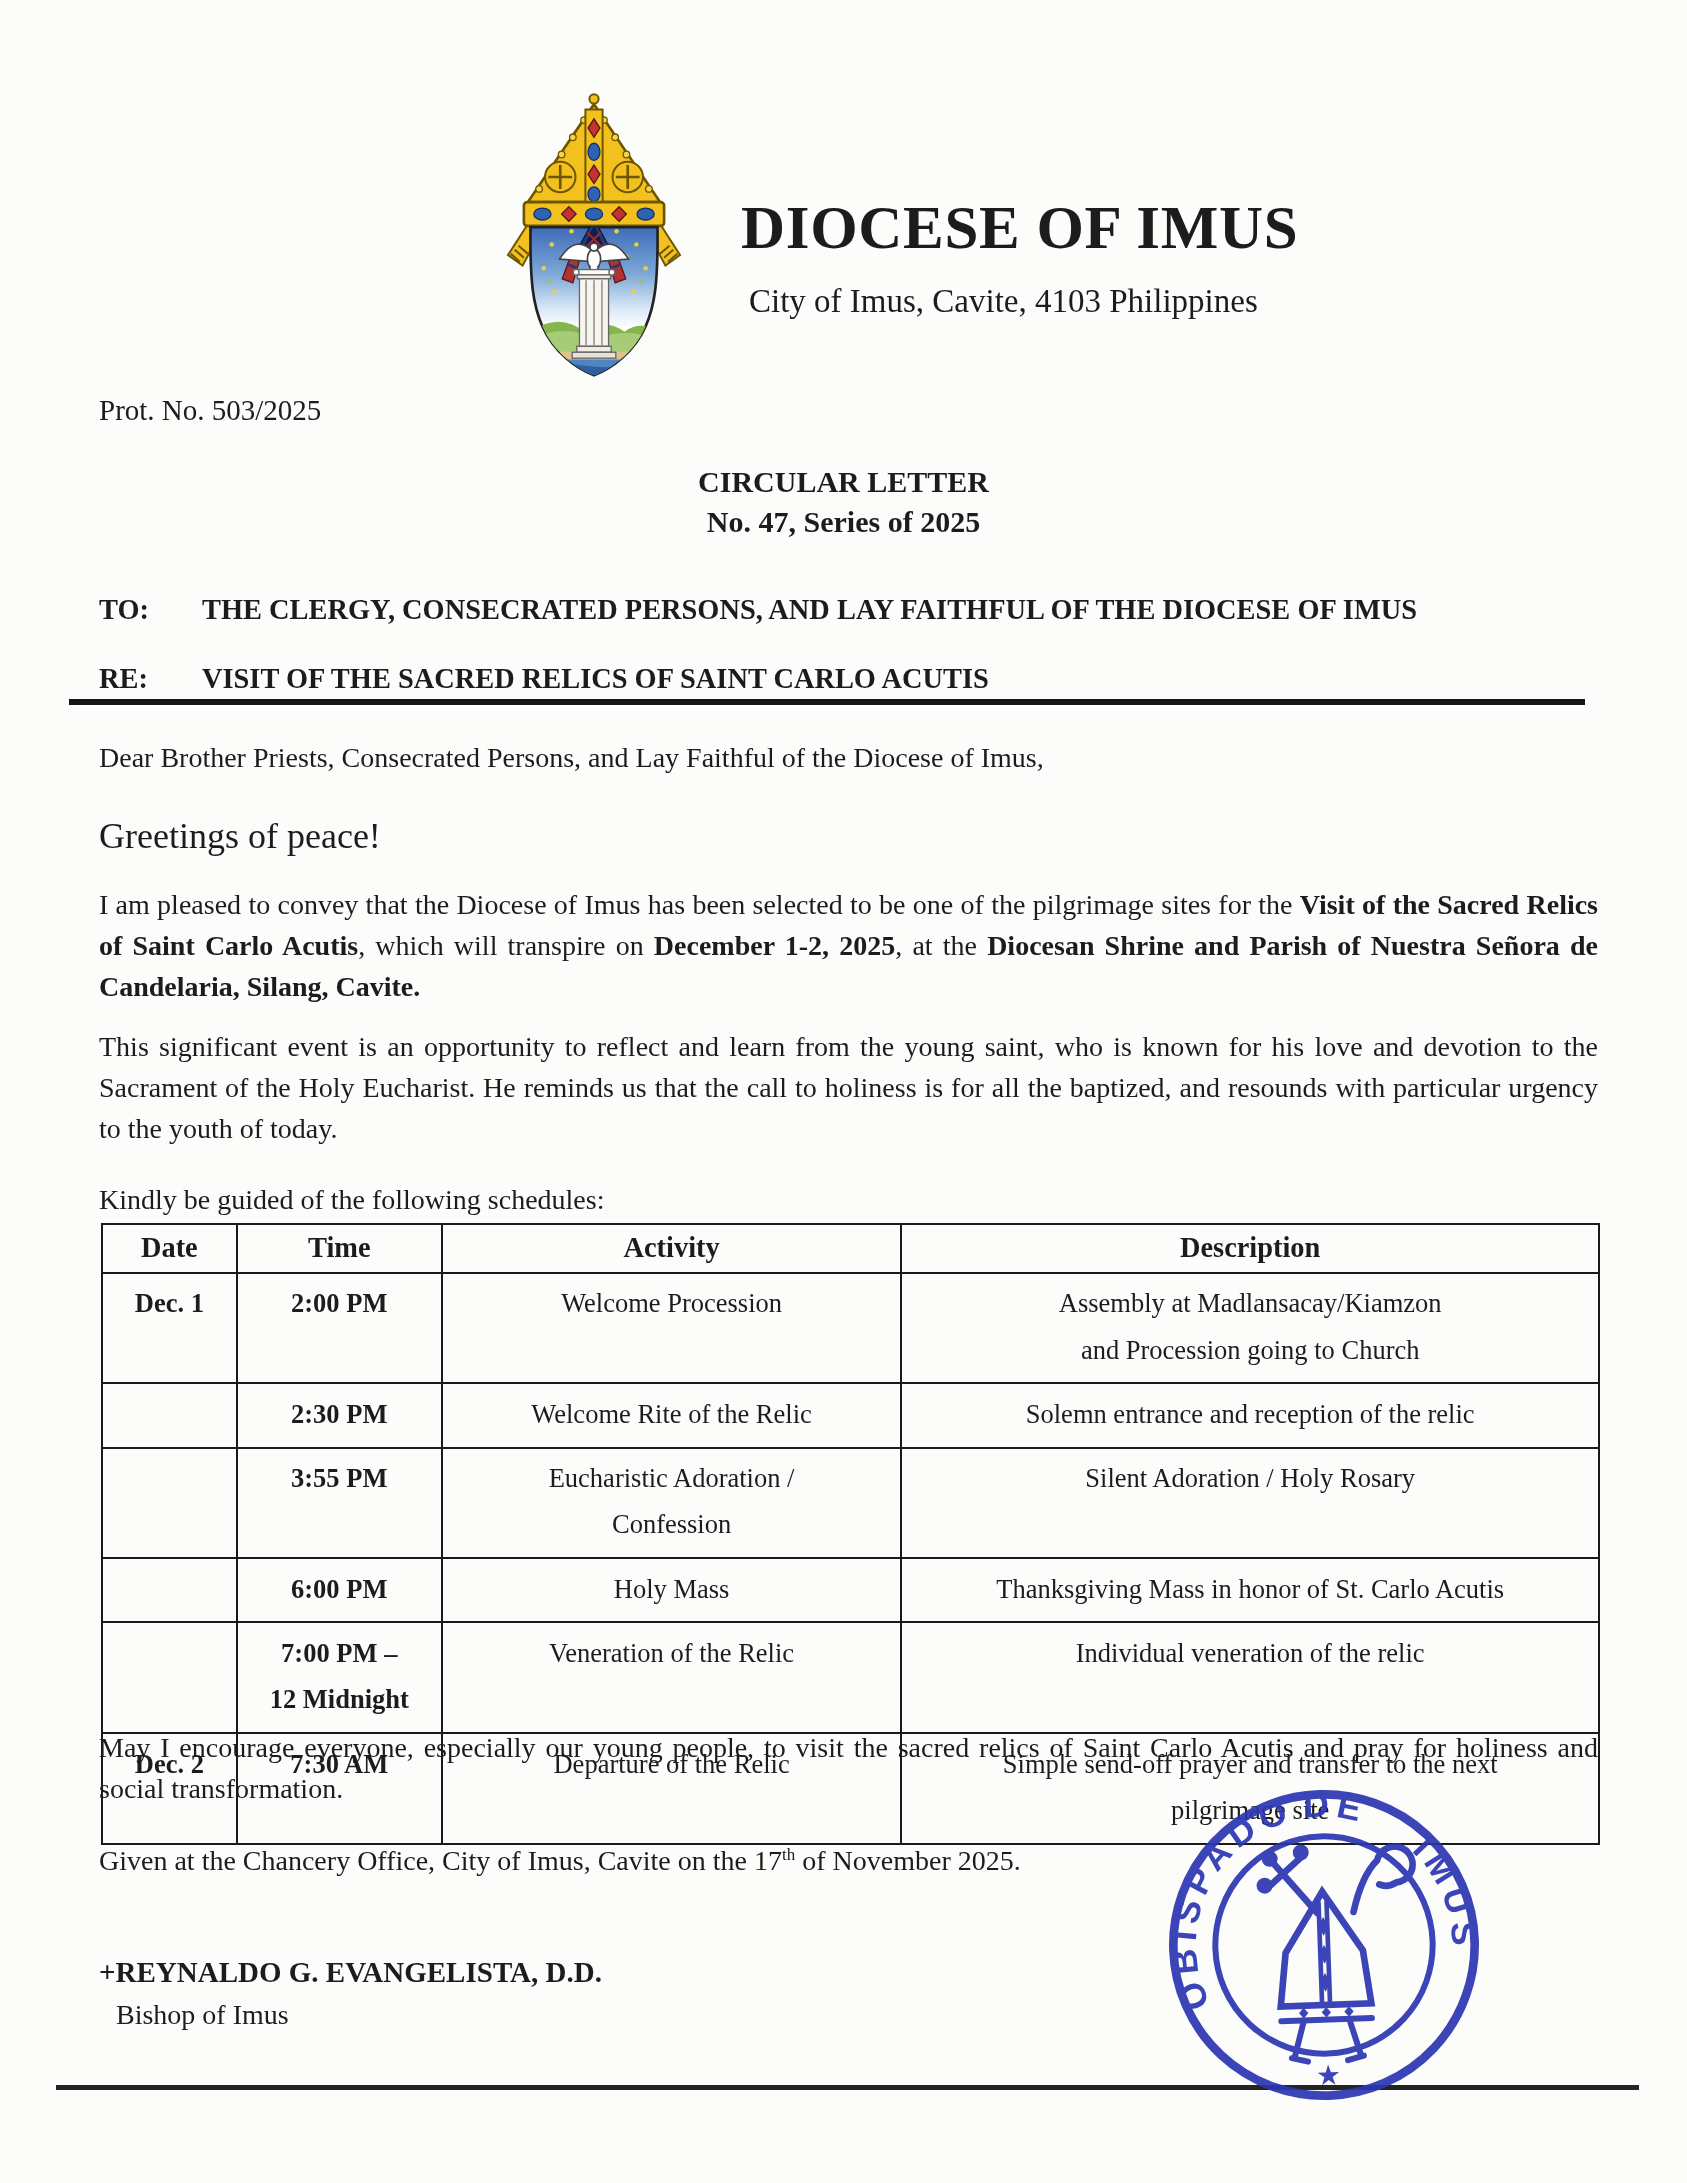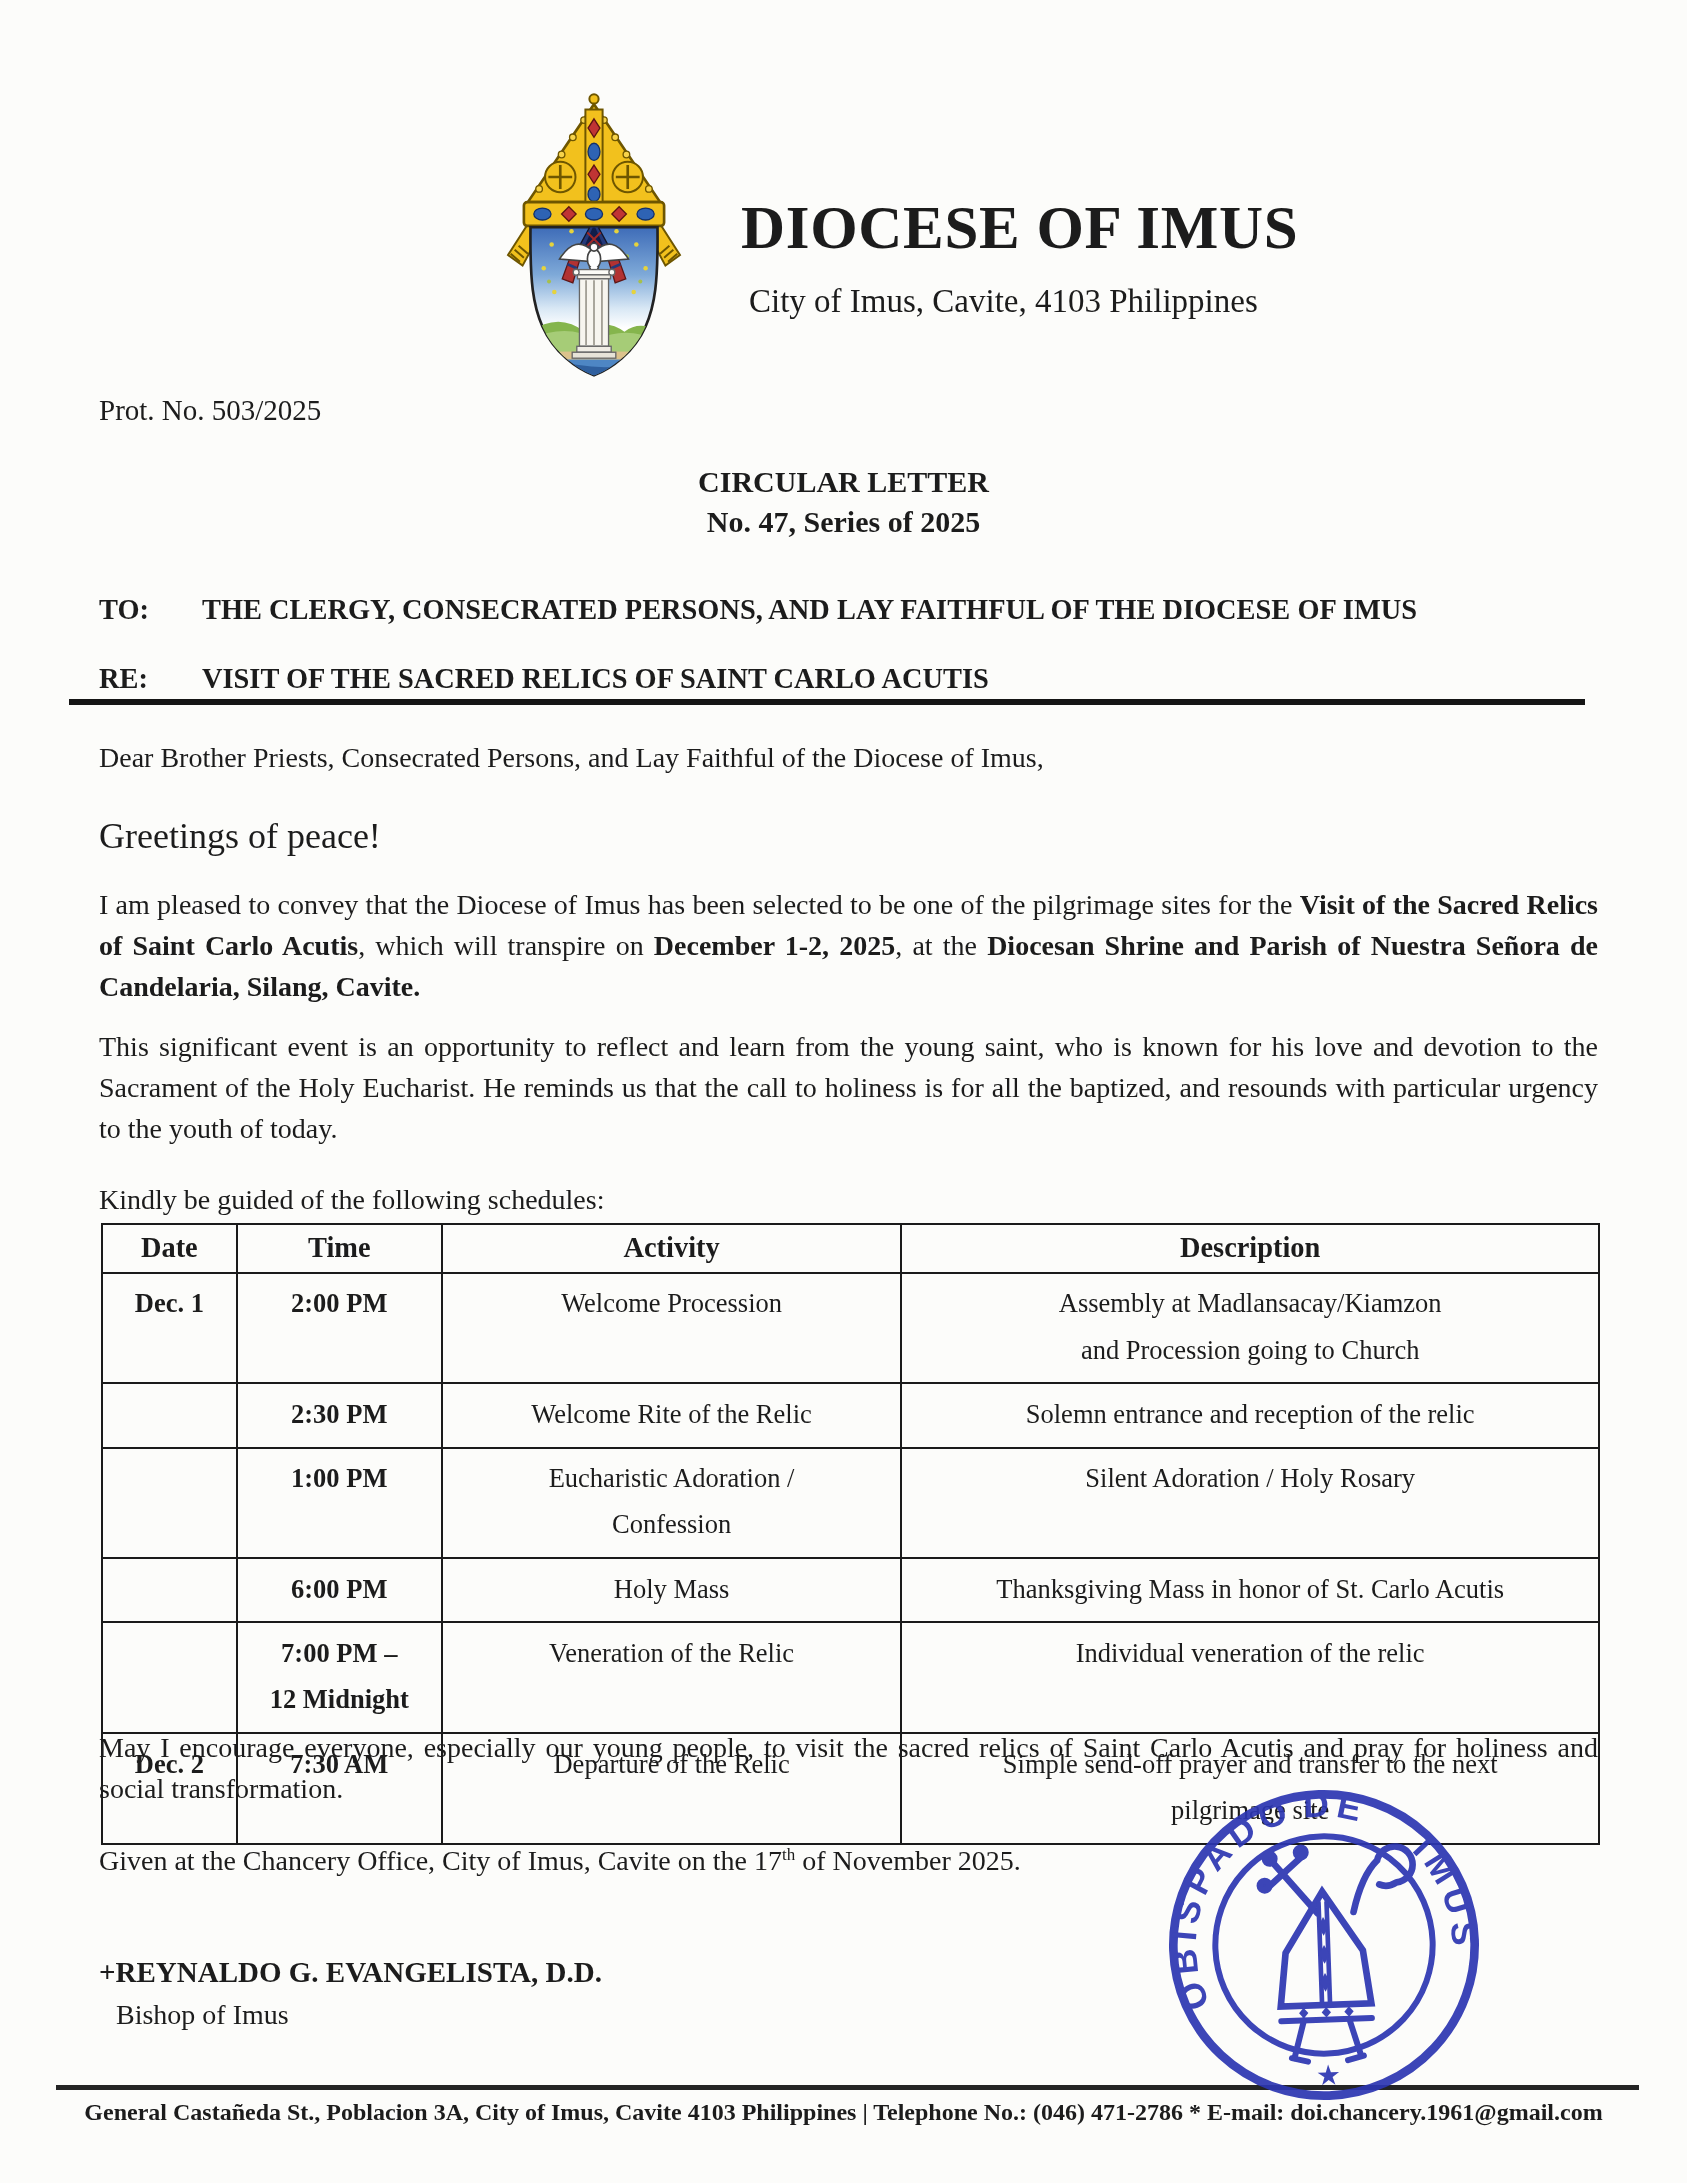--- a/index.html
+++ b/index.html
@@ -253,21 +253,21 @@
             </td>
             <td class="c-desc">
               <div>Solemn entrance and reception of the relic</div>
             </td>
           </tr>
           <tr>
             <td class="c-date">
               <div></div>
             </td>
             <td class="c-time">
-              <div>1:00 PM</div>
+              <div>3:55 PM</div>
             </td>
             <td class="c-act">
               <div>Eucharistic Adoration /</div>
               <div>Confession</div>
             </td>
             <td class="c-desc">
               <div>Silent Adoration / Holy Rosary</div>
             </td>
           </tr>
           <tr>
@@ -362,16 +362,15 @@
       <polygon points="206,333 213,341 206,349 199,341"></polygon>
       <polygon points="240,333 247,341 240,349 233,341"></polygon>
       <polygon points="274,333 281,341 274,349 267,341"></polygon>
     </g>
   </svg>
 
   <div class="abs sig-name">+REYNALDO G. EVANGELISTA, D.D.</div>
   <div class="abs sig-title">Bishop of Imus</div>
 
   <div class="abs footer-rule"></div>
-  <div class="abs footer-text">General Castañeda St., Poblacion 3A, City of Imus, Cavite 4103 Philippines | Telephone No.: (046) 471-2786 * E-mail: doi.chancery.1961@gmail.com</div>
 
 </div>
 
 
 </body></html>

